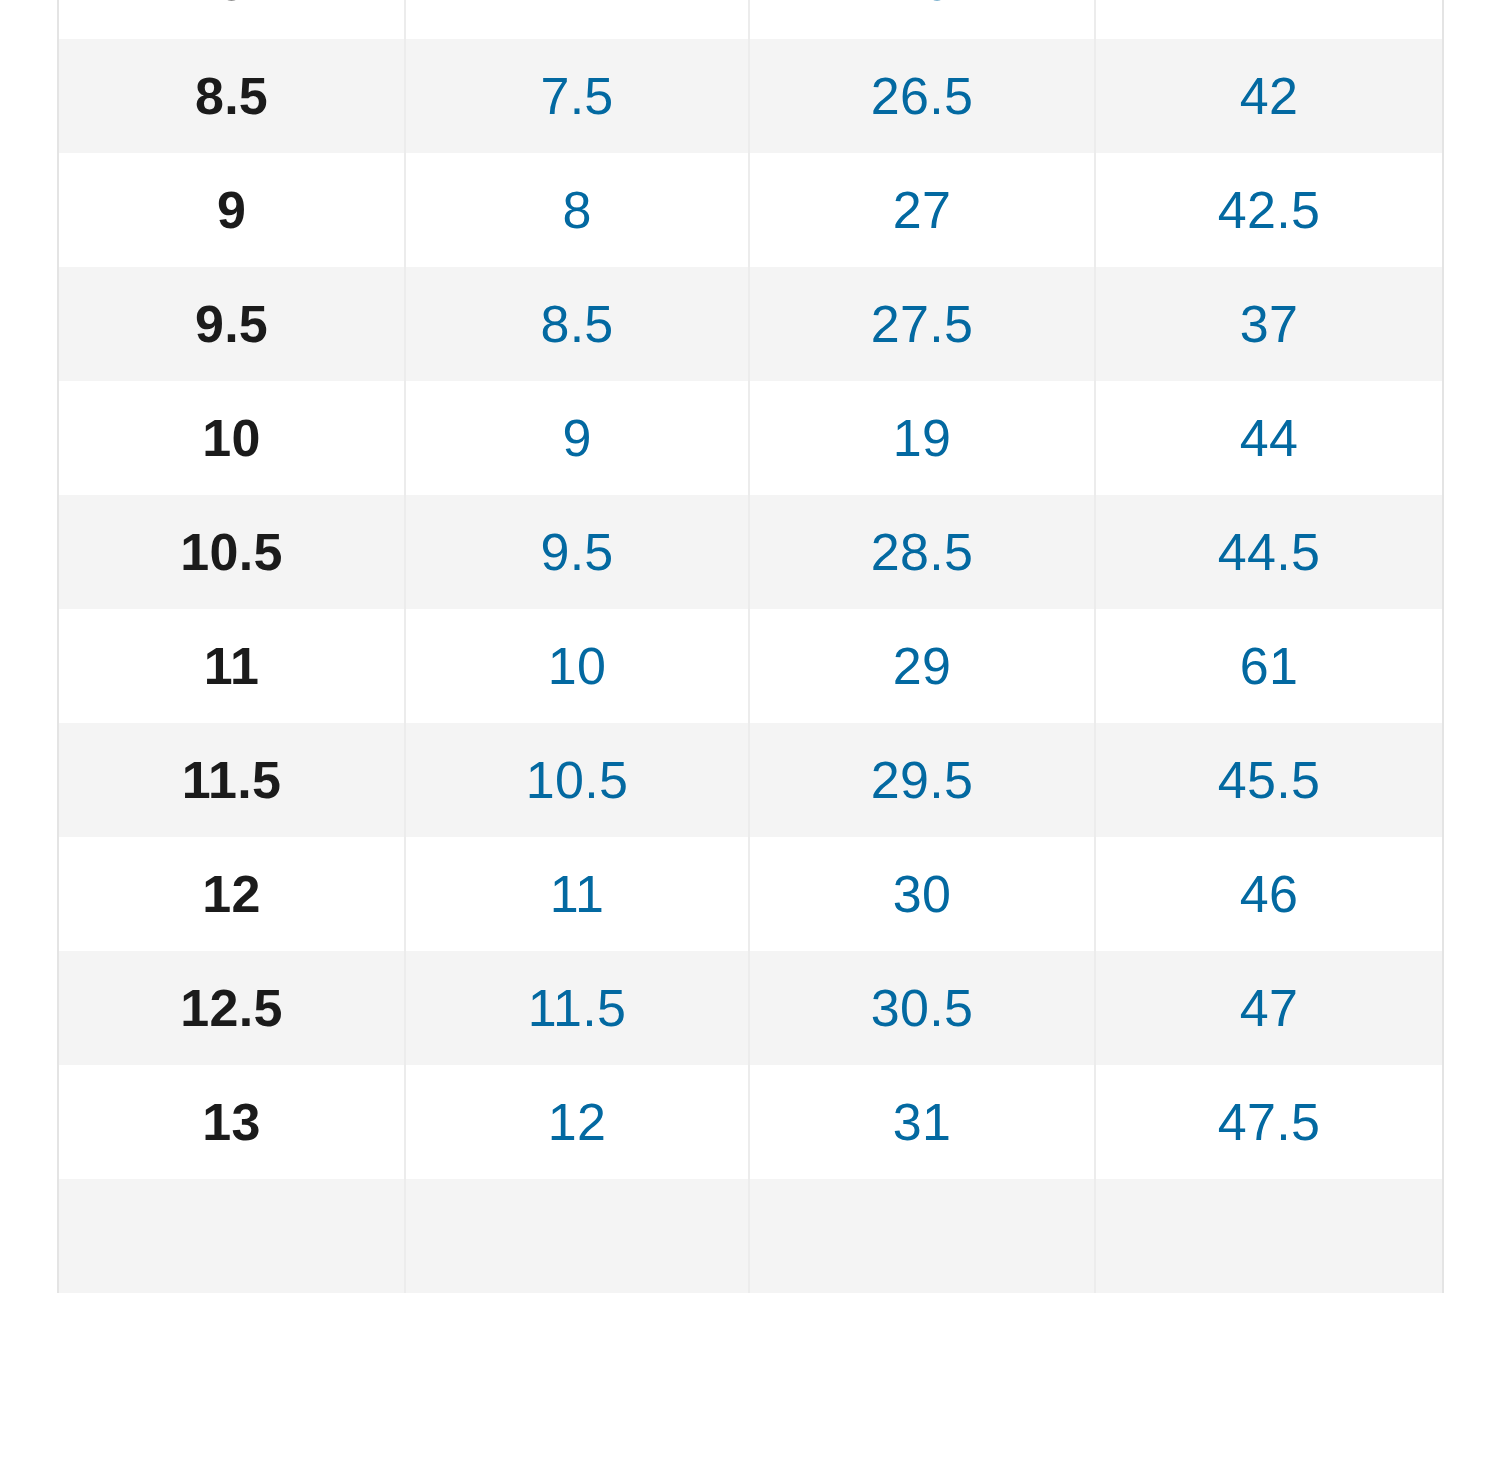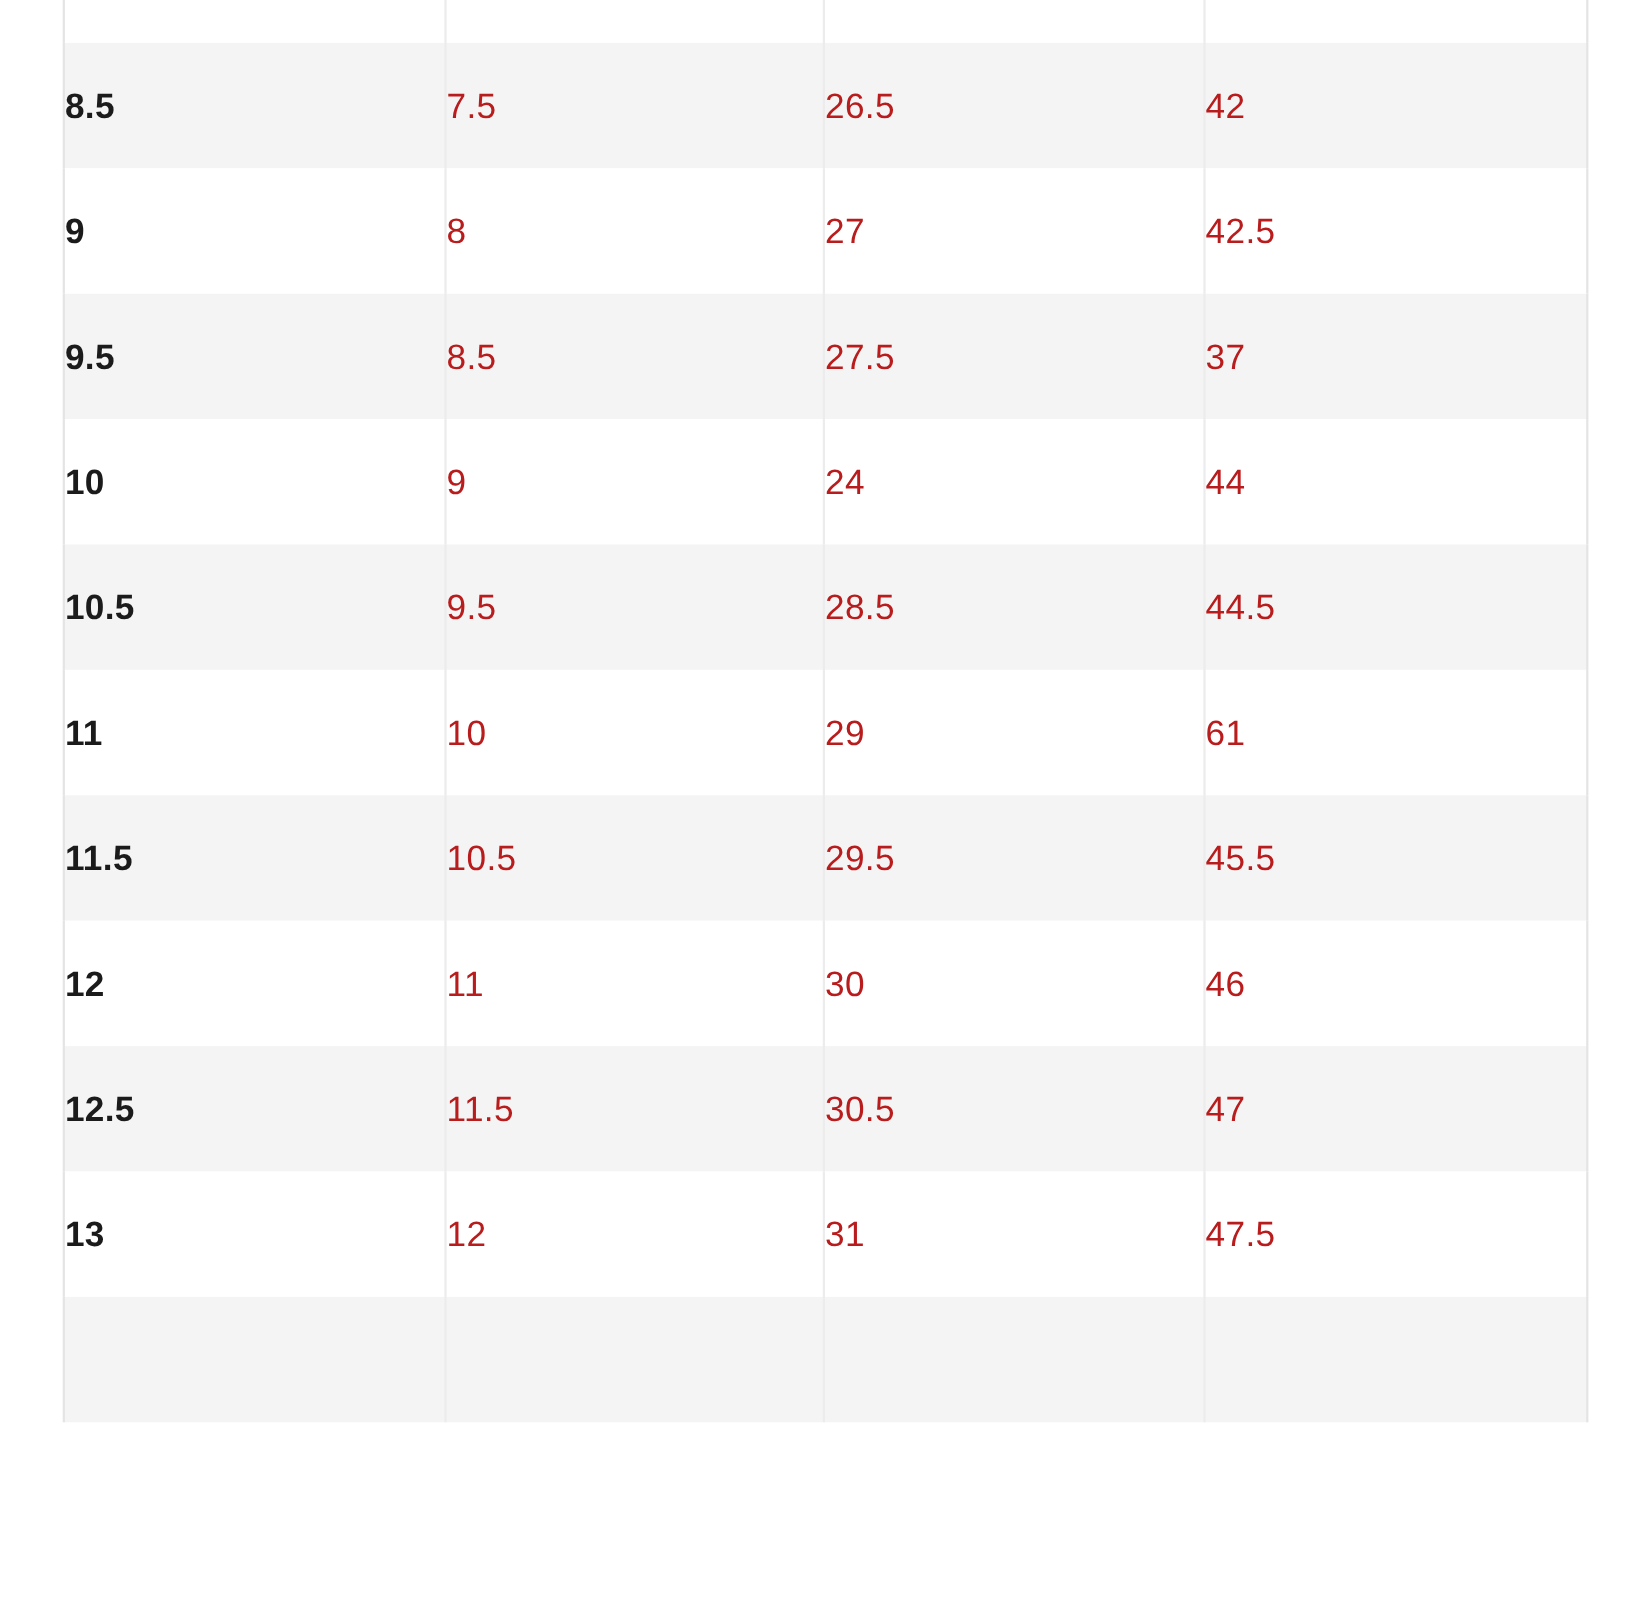--- a/index.html
+++ b/index.html
@@ -46,23 +46,24 @@
   table.size-table col.c3 { width: 346px; }
   table.size-table col.c4 { width: 348px; }
 
   table.size-table tr {
     height: 114px;
   }
 
   table.size-table td {
     height: 114px;
     padding: 0;
+    text-align: center;
     vertical-align: middle;
     border-right: 2px solid #ececec;
-    font-size: 32px;
+    font-size: 52px;
     line-height: 1;
     letter-spacing: 0.3px;
     margin-left: 16px;
   }
   table.size-table td:last-child {
     border-right: none;
   }
 
   table.size-table tr.odd td {
     background: #f4f4f4;
@@ -71,21 +72,21 @@
     background: #ffffff;
   }
 
   
   table.size-table td.col-primary {
     color: #1b1b1b;
     font-weight: 700;
   }
   
   table.size-table td.col-secondary {
-    color: #b91c1c;
+    color: #0369a1;
     font-weight: 400;
   }
 </style>
 </head>
 <body>
 
 <div id="size-table-viewport">
   <div id="size-table-shift">
     <table class="size-table">
       <colgroup>
@@ -115,21 +116,21 @@
           </tr>
           <tr class="odd">
             <td class="col-primary">9.5</td>
             <td class="col-secondary">8.5</td>
             <td class="col-secondary">27.5</td>
             <td class="col-secondary">37</td>
           </tr>
           <tr class="even">
             <td class="col-primary">10</td>
             <td class="col-secondary">9</td>
-            <td class="col-secondary">24</td>
+            <td class="col-secondary">19</td>
             <td class="col-secondary">44</td>
           </tr>
           <tr class="odd">
             <td class="col-primary">10.5</td>
             <td class="col-secondary">9.5</td>
             <td class="col-secondary">28.5</td>
             <td class="col-secondary">44.5</td>
           </tr>
           <tr class="even">
             <td class="col-primary">11</td>

